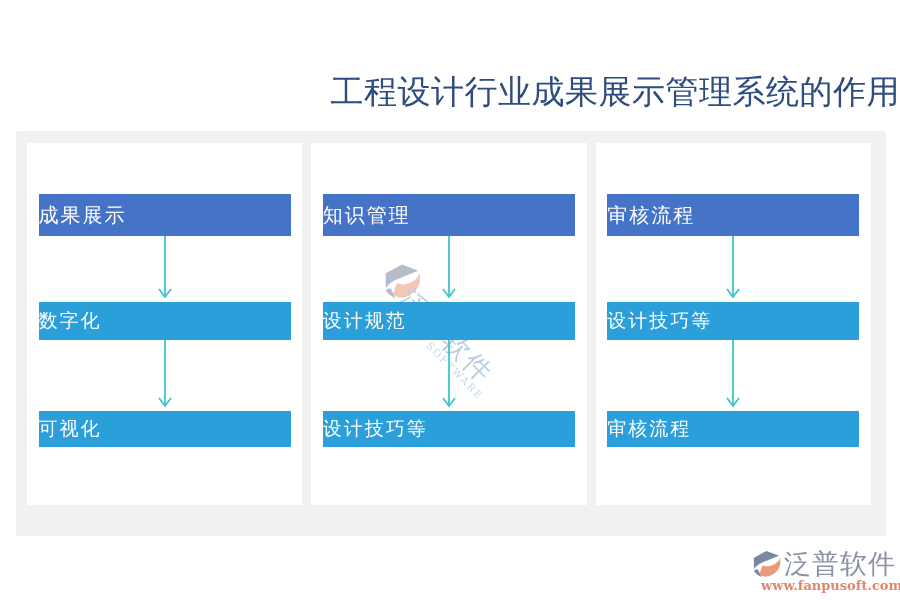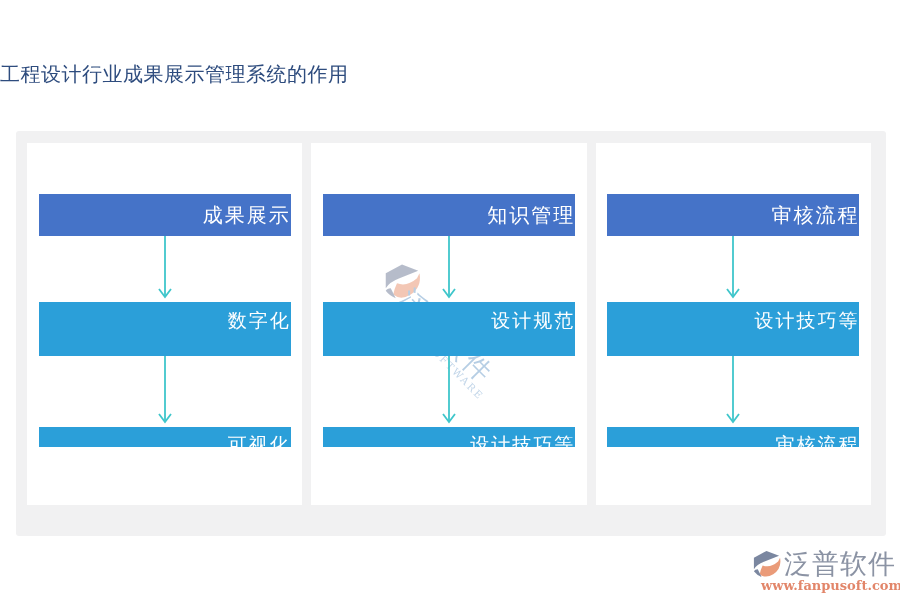--- a/index.html
+++ b/index.html
@@ -9,26 +9,26 @@
     width: 900px;
     height: 600px;
     background: #ffffff;
     overflow: hidden;
     font-family: "Liberation Sans", sans-serif;
   }
 
   
   .title {
     position: absolute;
-    top: 61px;
+    top: 70px;
     left: 0;
     width: 100%;
-    text-align: left;
-    font-family: "DejaVu Serif", serif;
-    font-size: 20px;
+    text-align: right;
+    font-family: "DejaVu Serif", serif;
+    font-size: 33px;
     letter-spacing: 0.5px;
     color: var(--title_text, #2e4c7e);
   }
 
   
   .board {
     position: absolute;
     left: 16px;
     top: 131px;
     width: 870px;
@@ -43,42 +43,42 @@
     flex: 1;
     height: 362px;
     background: #ffffff;
     display: flex;
     flex-direction: column;
     align-items: center;
     padding-top: 51px;
   }
   .box {
     width: calc(100% - 23px);
-    text-align: right;
+    text-align: left;
     font-family: Liberation Serif, serif;
     color: #ffffff;
     position: relative;
     z-index: 3;
     overflow: hidden;
     white-space: nowrap;
   }
   .box-header {
     background: var(--header_box, #4573c8);
     height: 42px;
     line-height: 42px;
     font-size: 20px;
     letter-spacing: 2px;
   }
   .box-item {
     background: var(--item_box, #2b9fd9);
     font-size: 19px;
     letter-spacing: 2px;
   }
-  .b2 { height: 54px; line-height: 38px; }
-  .b3 { height: 20px; line-height: 36px; }
+  .b2 { height: 38px; line-height: 38px; }
+  .b3 { height: 36px; line-height: 36px; }
   .arrow { position: relative; z-index: 3; display: block; }
 
   
   .watermark {
     position: absolute;
     left: 378px;
     top: 256px;
     width: 210px;
     height: 210px;
     z-index: 2;

